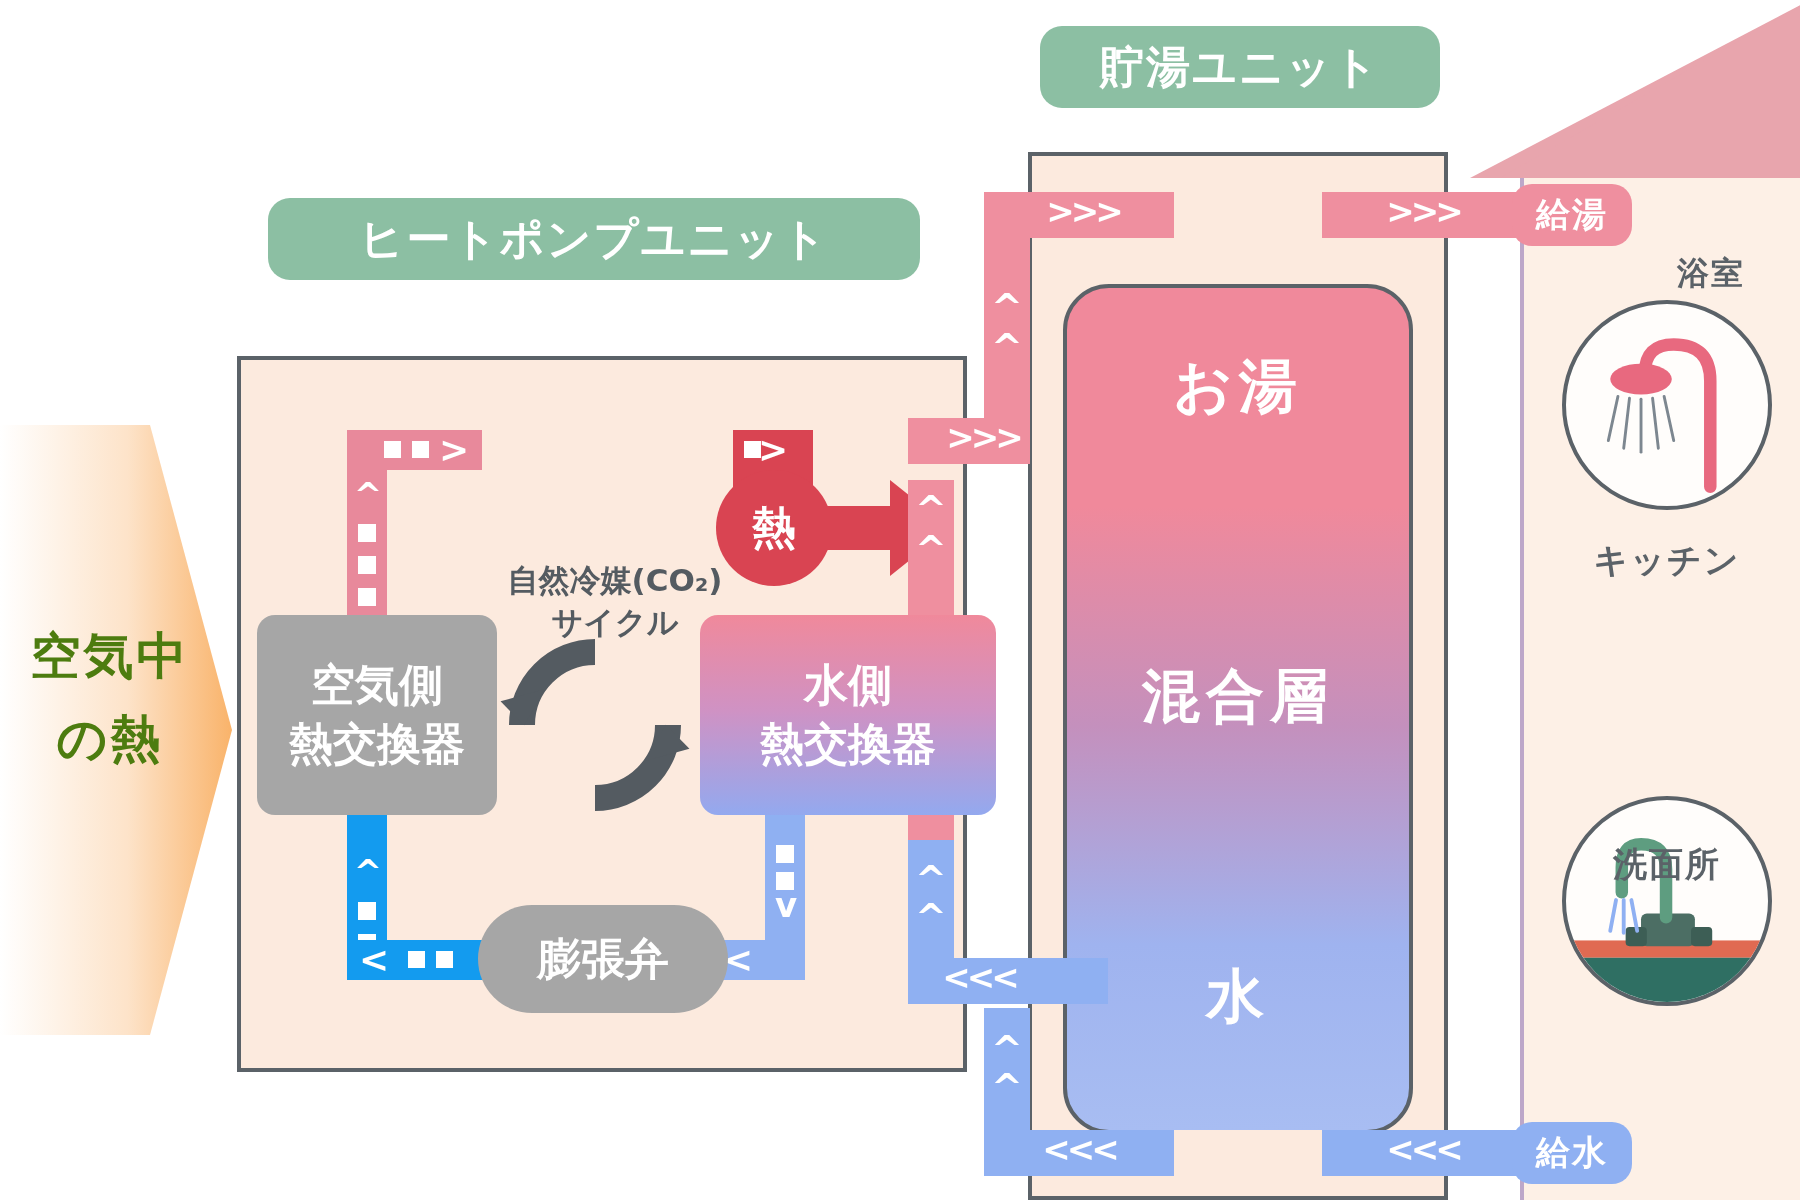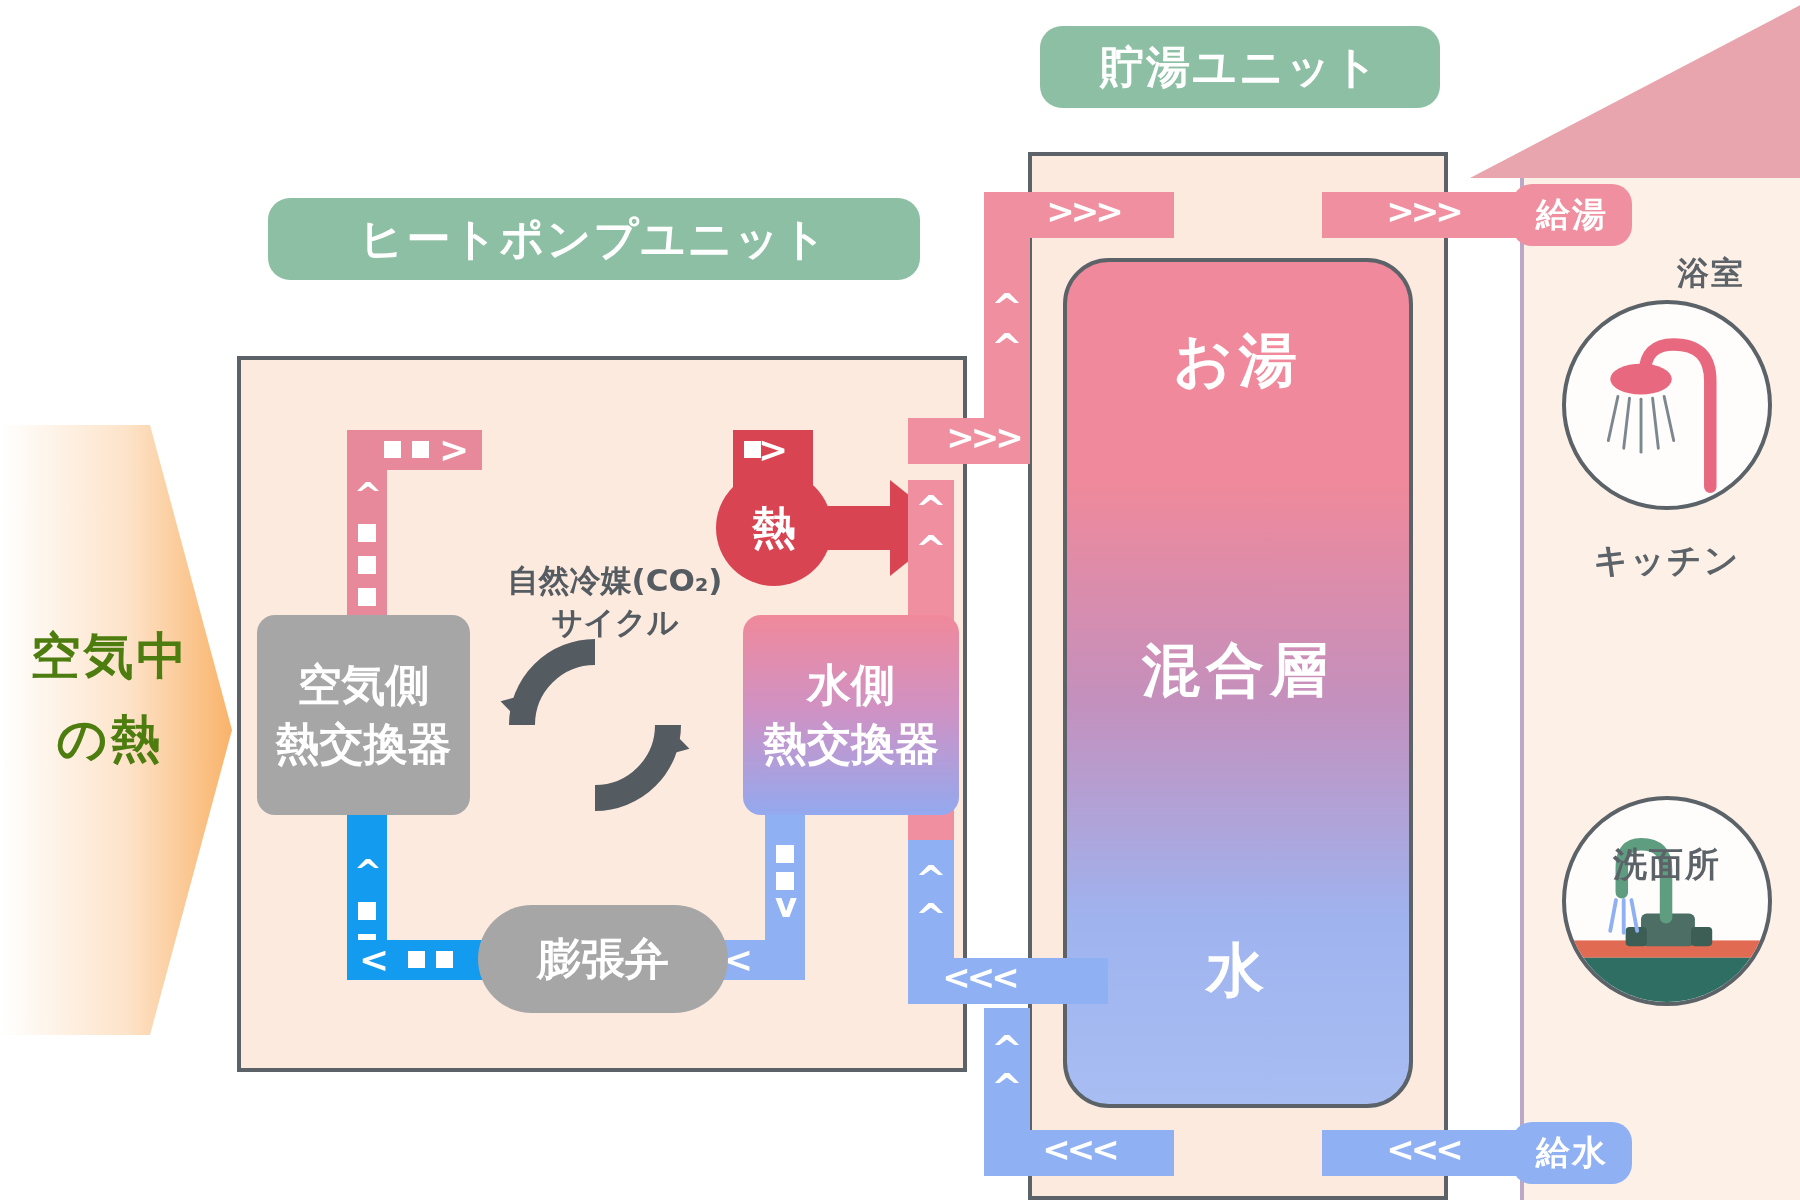--- a/index.html
+++ b/index.html
@@ -19,20 +19,21 @@
   .hp-box{
     background:#fceade;border:4px solid #5b6268;
     box-sizing:border-box;
   }
 
   
   .tank-box{background:#fceade;border:4px solid #5b6268;box-sizing:border-box;}
   .tank-inner{
     border:4px solid #5b6268;border-radius:46px;box-sizing:border-box;
     background:linear-gradient(to bottom,#f0899b 0%,#f0899b 26%,#c490bd 52%,#9fb3ef 78%,#a8bdf2 100%);
+    margin-top:26px;
   }
   .tank-label{
     color:#fff;font-weight:700;text-align:center;width:100%;
     letter-spacing:6px;
   }
 
   
   .house-strip{
     background:#fdf0e6;border-left:4px solid #bda7c9;border-right:4px solid #bda7c9;
     box-sizing:border-box;
@@ -219,28 +220,28 @@
   <div class="pipe p-lblue" style="left:1322px;top:1130px;width:300px;height:46px;"></div>
   <div class="chev" style="left:1378px;top:1132px;width:90px;font-size:34px;letter-spacing:-4px;text-align:center;">&lt;&lt;&lt;</div>
   <div class="abs tag tag-blue" style="left:1512px;top:1122px;width:120px;height:62px;font-size:34px;">
     <span>給水</span>
   </div>
 
   <div class="abs" style="left:1174px;top:192px;width:148px;height:46px;background:#fceade;"></div>
   <div class="abs" style="left:1174px;top:1130px;width:148px;height:46px;background:#fceade;"></div>
 
 
-  <div class="abs box-grey" style="left:257px;top:615px;width:213px;height:200px;font-size:44px;">
+  <div class="abs box-grey" style="left:257px;top:615px;width:240px;height:200px;font-size:44px;">
     <div>
       <div>空気側</div>
       <div style="margin-top:6px;">熱交換器</div>
     </div>
   </div>
 
-  <div class="abs box-grad" style="left:743px;top:615px;width:216px;height:200px;font-size:44px;">
+  <div class="abs box-grad" style="left:700px;top:615px;width:296px;height:200px;font-size:44px;">
     <div>
       <div>水側</div>
       <div style="margin-top:6px;">熱交換器</div>
     </div>
   </div>
 
   <div class="abs pill-grey" style="left:478px;top:905px;width:250px;height:108px;font-size:44px;">
     <span>膨張弁</span>
   </div>
 

